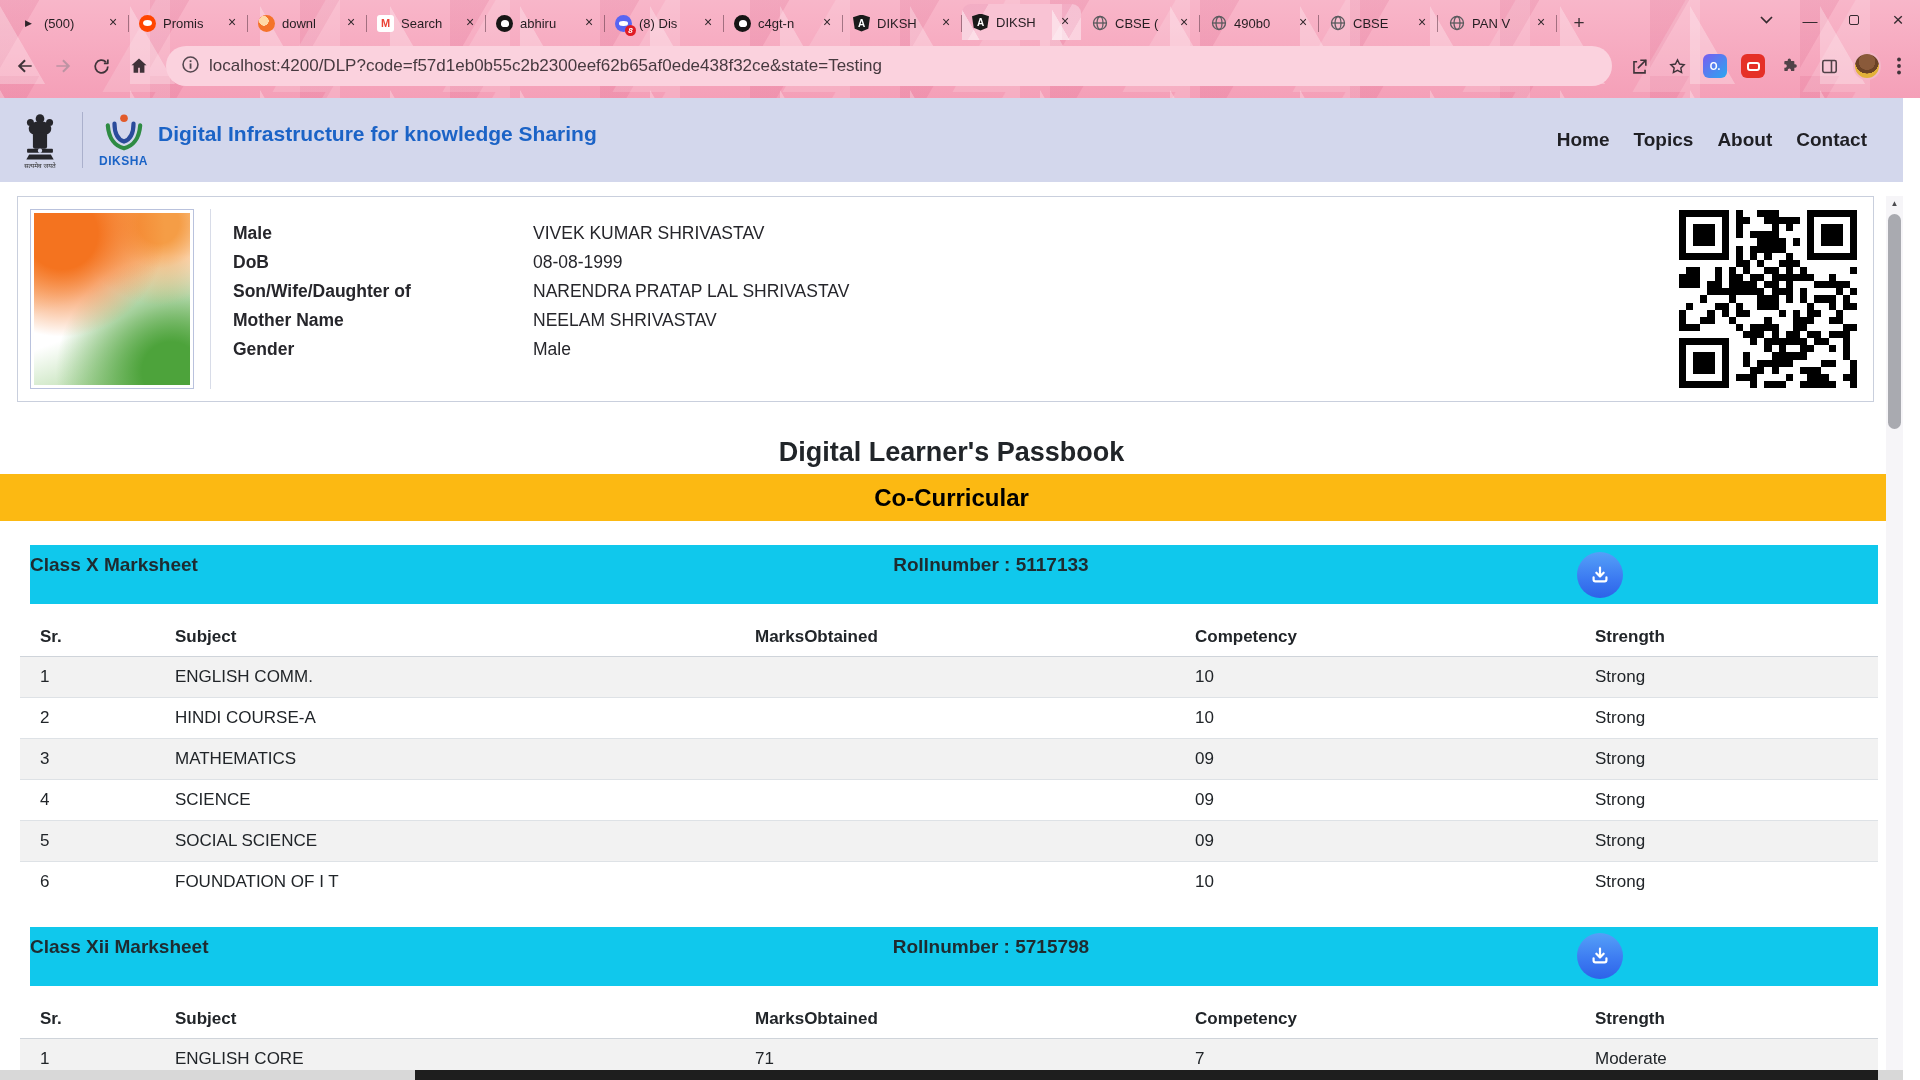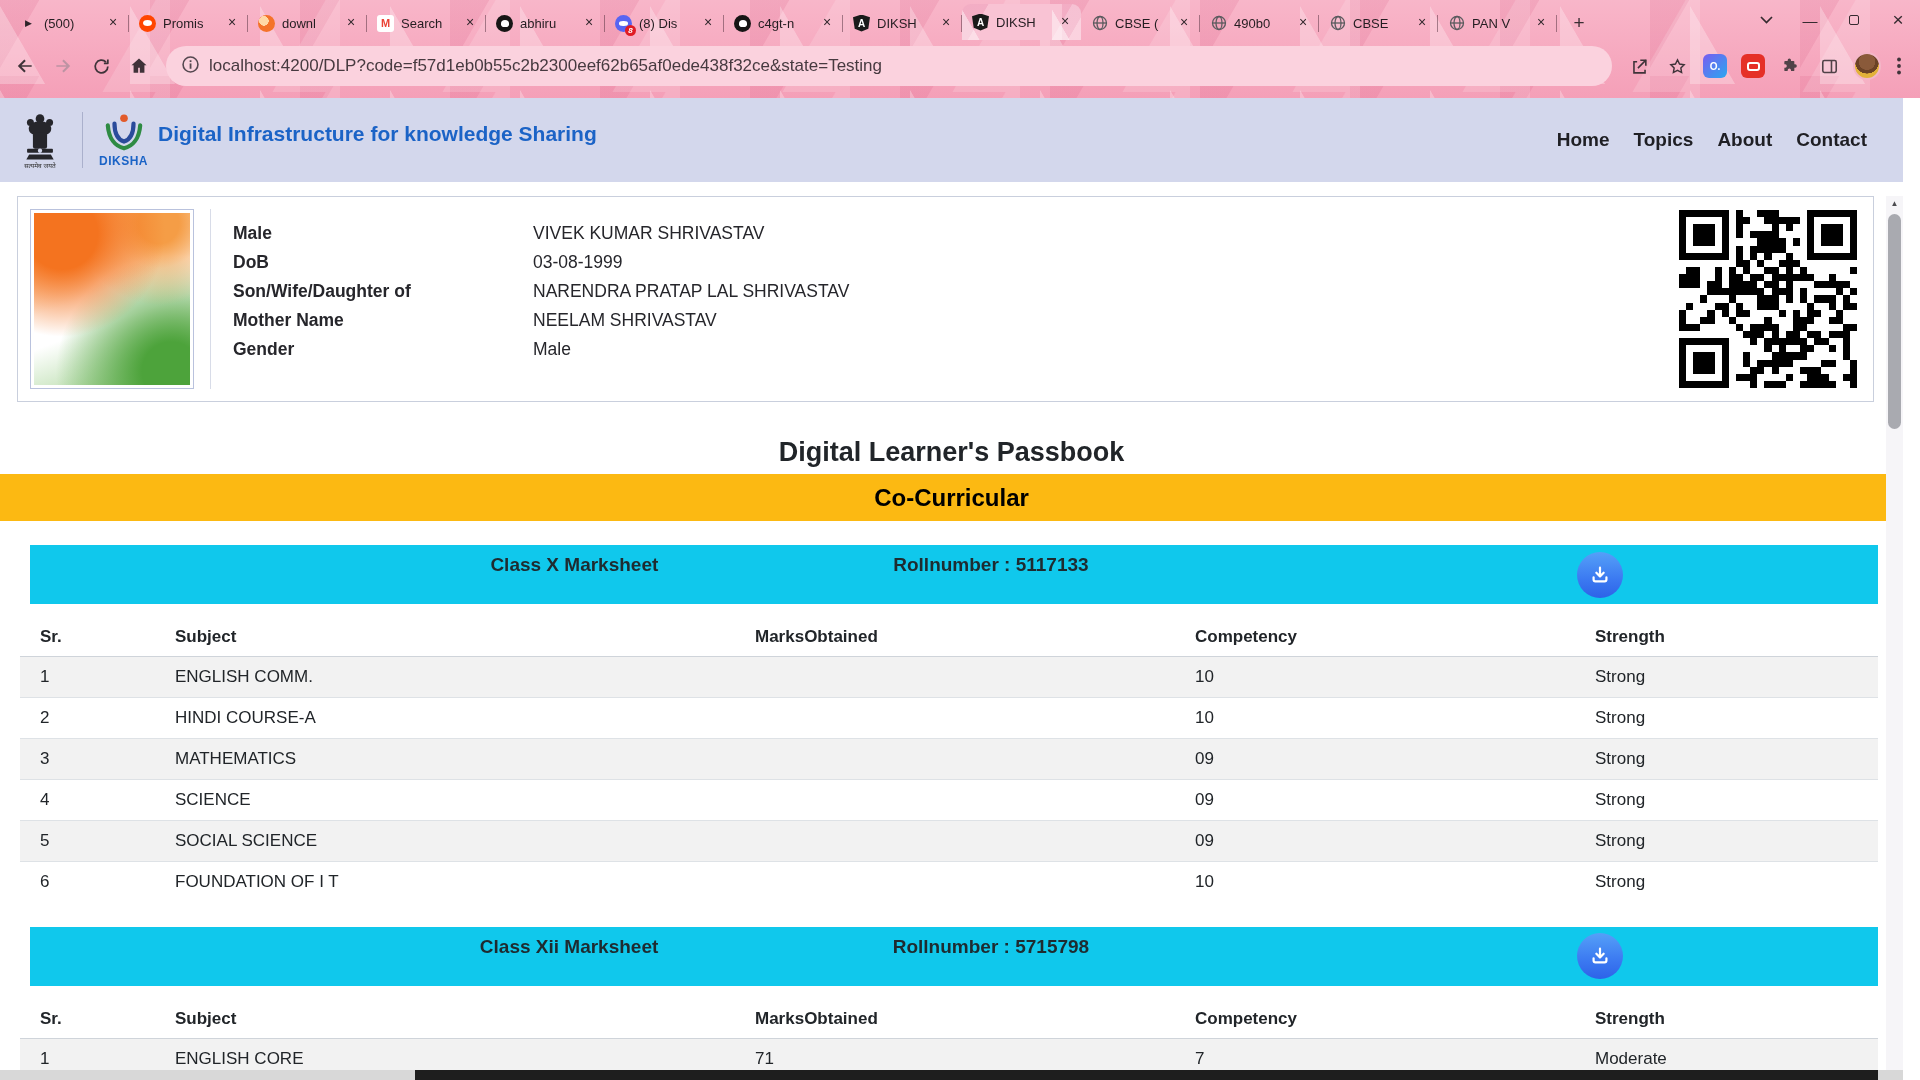--- a/index.html
+++ b/index.html
@@ -86,21 +86,21 @@
   .flabel{width:300px;font-size:17.5px;font-weight:bold;color:#26262b;flex:none;}
   .fvalue{font-size:17.5px;color:#26262b;}
   .qr{width:178px;height:178px;flex:none;align-self:center;margin-right:4px;}
 
   .pb-title{margin-top:30px;text-align:center;font-size:27px;font-weight:bold;color:#212529;line-height:40px;}
   .banner{height:47px;background:var(--accent-yellow,#fcb912);display:flex;align-items:center;justify-content:center;
     font-size:24px;font-weight:600;color:#000000;margin-top:2px;}
 
   .sec-bar{position:relative;display:flex;height:59px;background:var(--accent-cyan,#10c8ec);
     margin:24px 25px 0 30px;padding-top:9px;}
-  .sec-bar .c1{width:34%;text-align:right;}
+  .sec-bar .c1{width:34%;text-align:left;}
   .sec-bar .c2{width:36%;text-align:center;}
   .sec-title,.sec-roll{font-size:19px;font-weight:600;color:#1e2b30;}
   .dl-btn{position:absolute;right:255px;top:50%;transform:translateY(-50%);
     width:46px;height:46px;border:none;border-radius:50%;cursor:pointer;
     background:linear-gradient(180deg,#55a0f8 0%, var(--download-blue,#3b79f1) 60%, #2d63e8 100%);
     display:flex;align-items:center;justify-content:center;}
   table.marks{width:1858px;margin:14px 25px 0 20px;border-collapse:collapse;table-layout:fixed;font-size:17px;color:#212529;}
   table.marks col:nth-child(1){width:135px;}
   table.marks col:nth-child(2){width:580px;}
   table.marks col:nth-child(3){width:440px;}
@@ -349,21 +349,21 @@
     <div class="photo">
         <div class="photo-img"></div>
       </div>
     <div class="fields">
         <div class="field-row">
           <span class="flabel">Male</span>
           <span class="fvalue">VIVEK KUMAR SHRIVASTAV</span>
         </div>
         <div class="field-row">
           <span class="flabel">DoB</span>
-          <span class="fvalue">03-08-1999</span>
+          <span class="fvalue">08-08-1999</span>
         </div>
         <div class="field-row">
           <span class="flabel">Son/Wife/Daughter of</span>
           <span class="fvalue">NARENDRA PRATAP LAL SHRIVASTAV</span>
         </div>
         <div class="field-row">
           <span class="flabel">Mother Name</span>
           <span class="fvalue">NEELAM SHRIVASTAV</span>
         </div>
         <div class="field-row">

